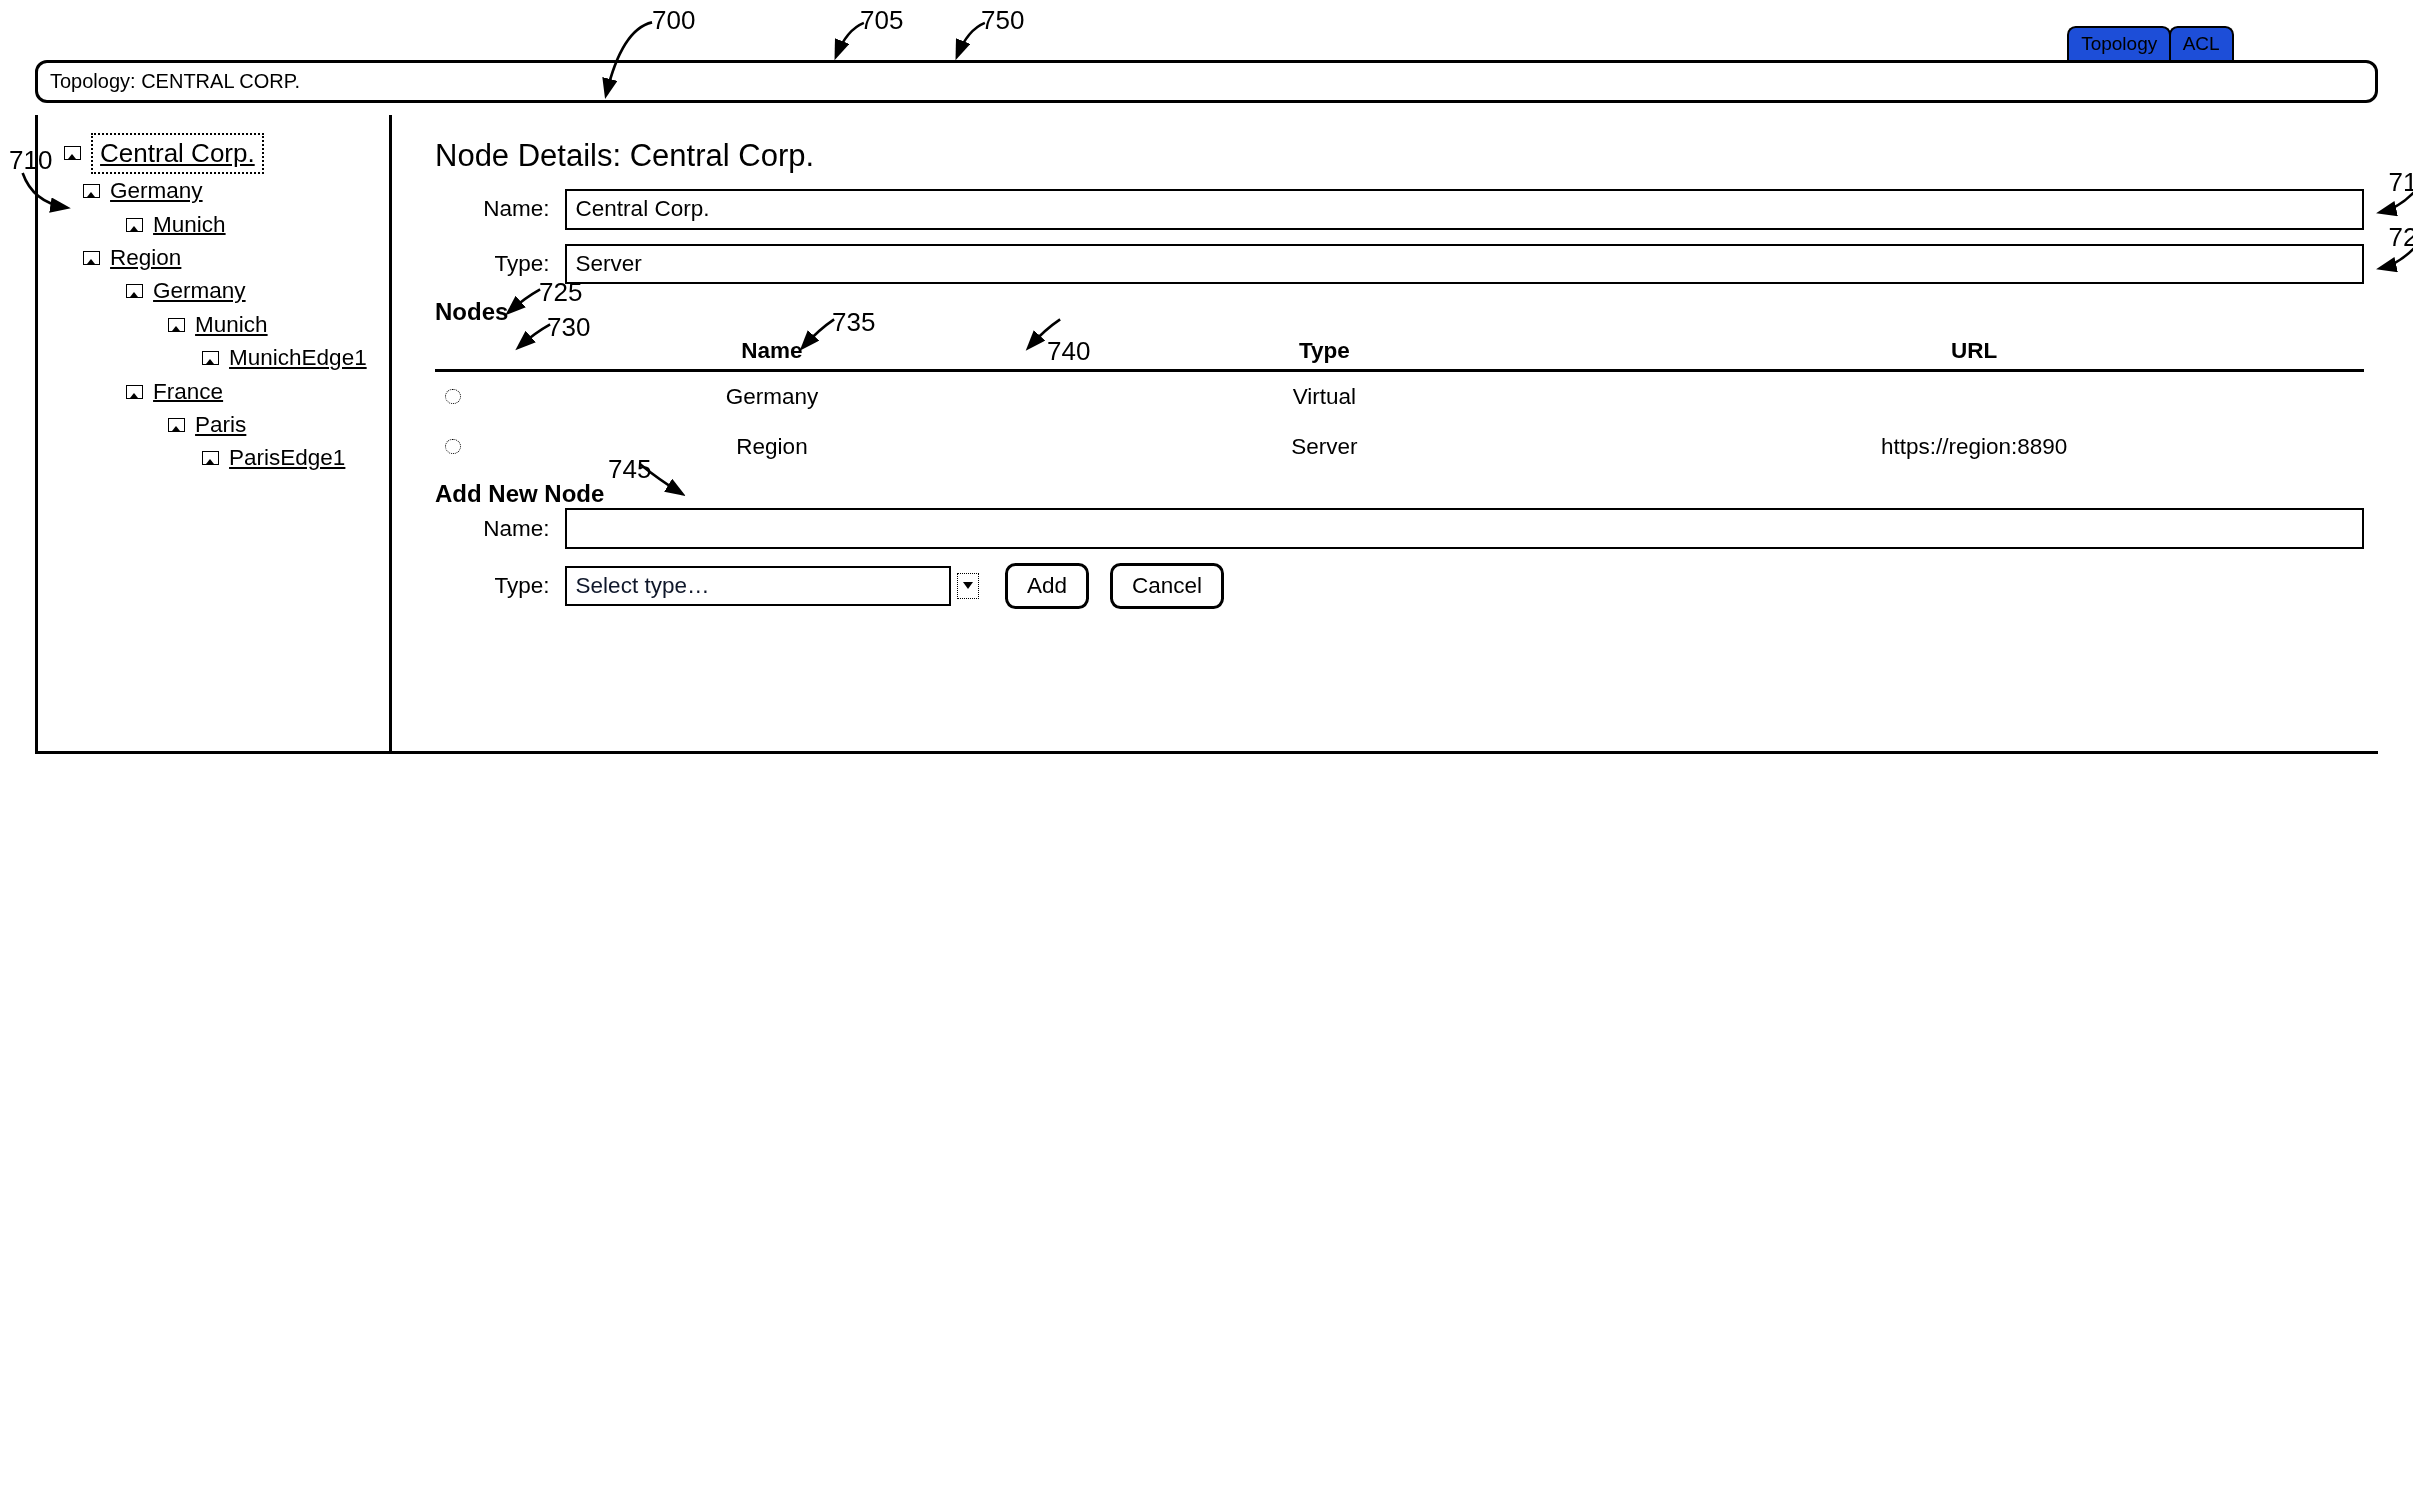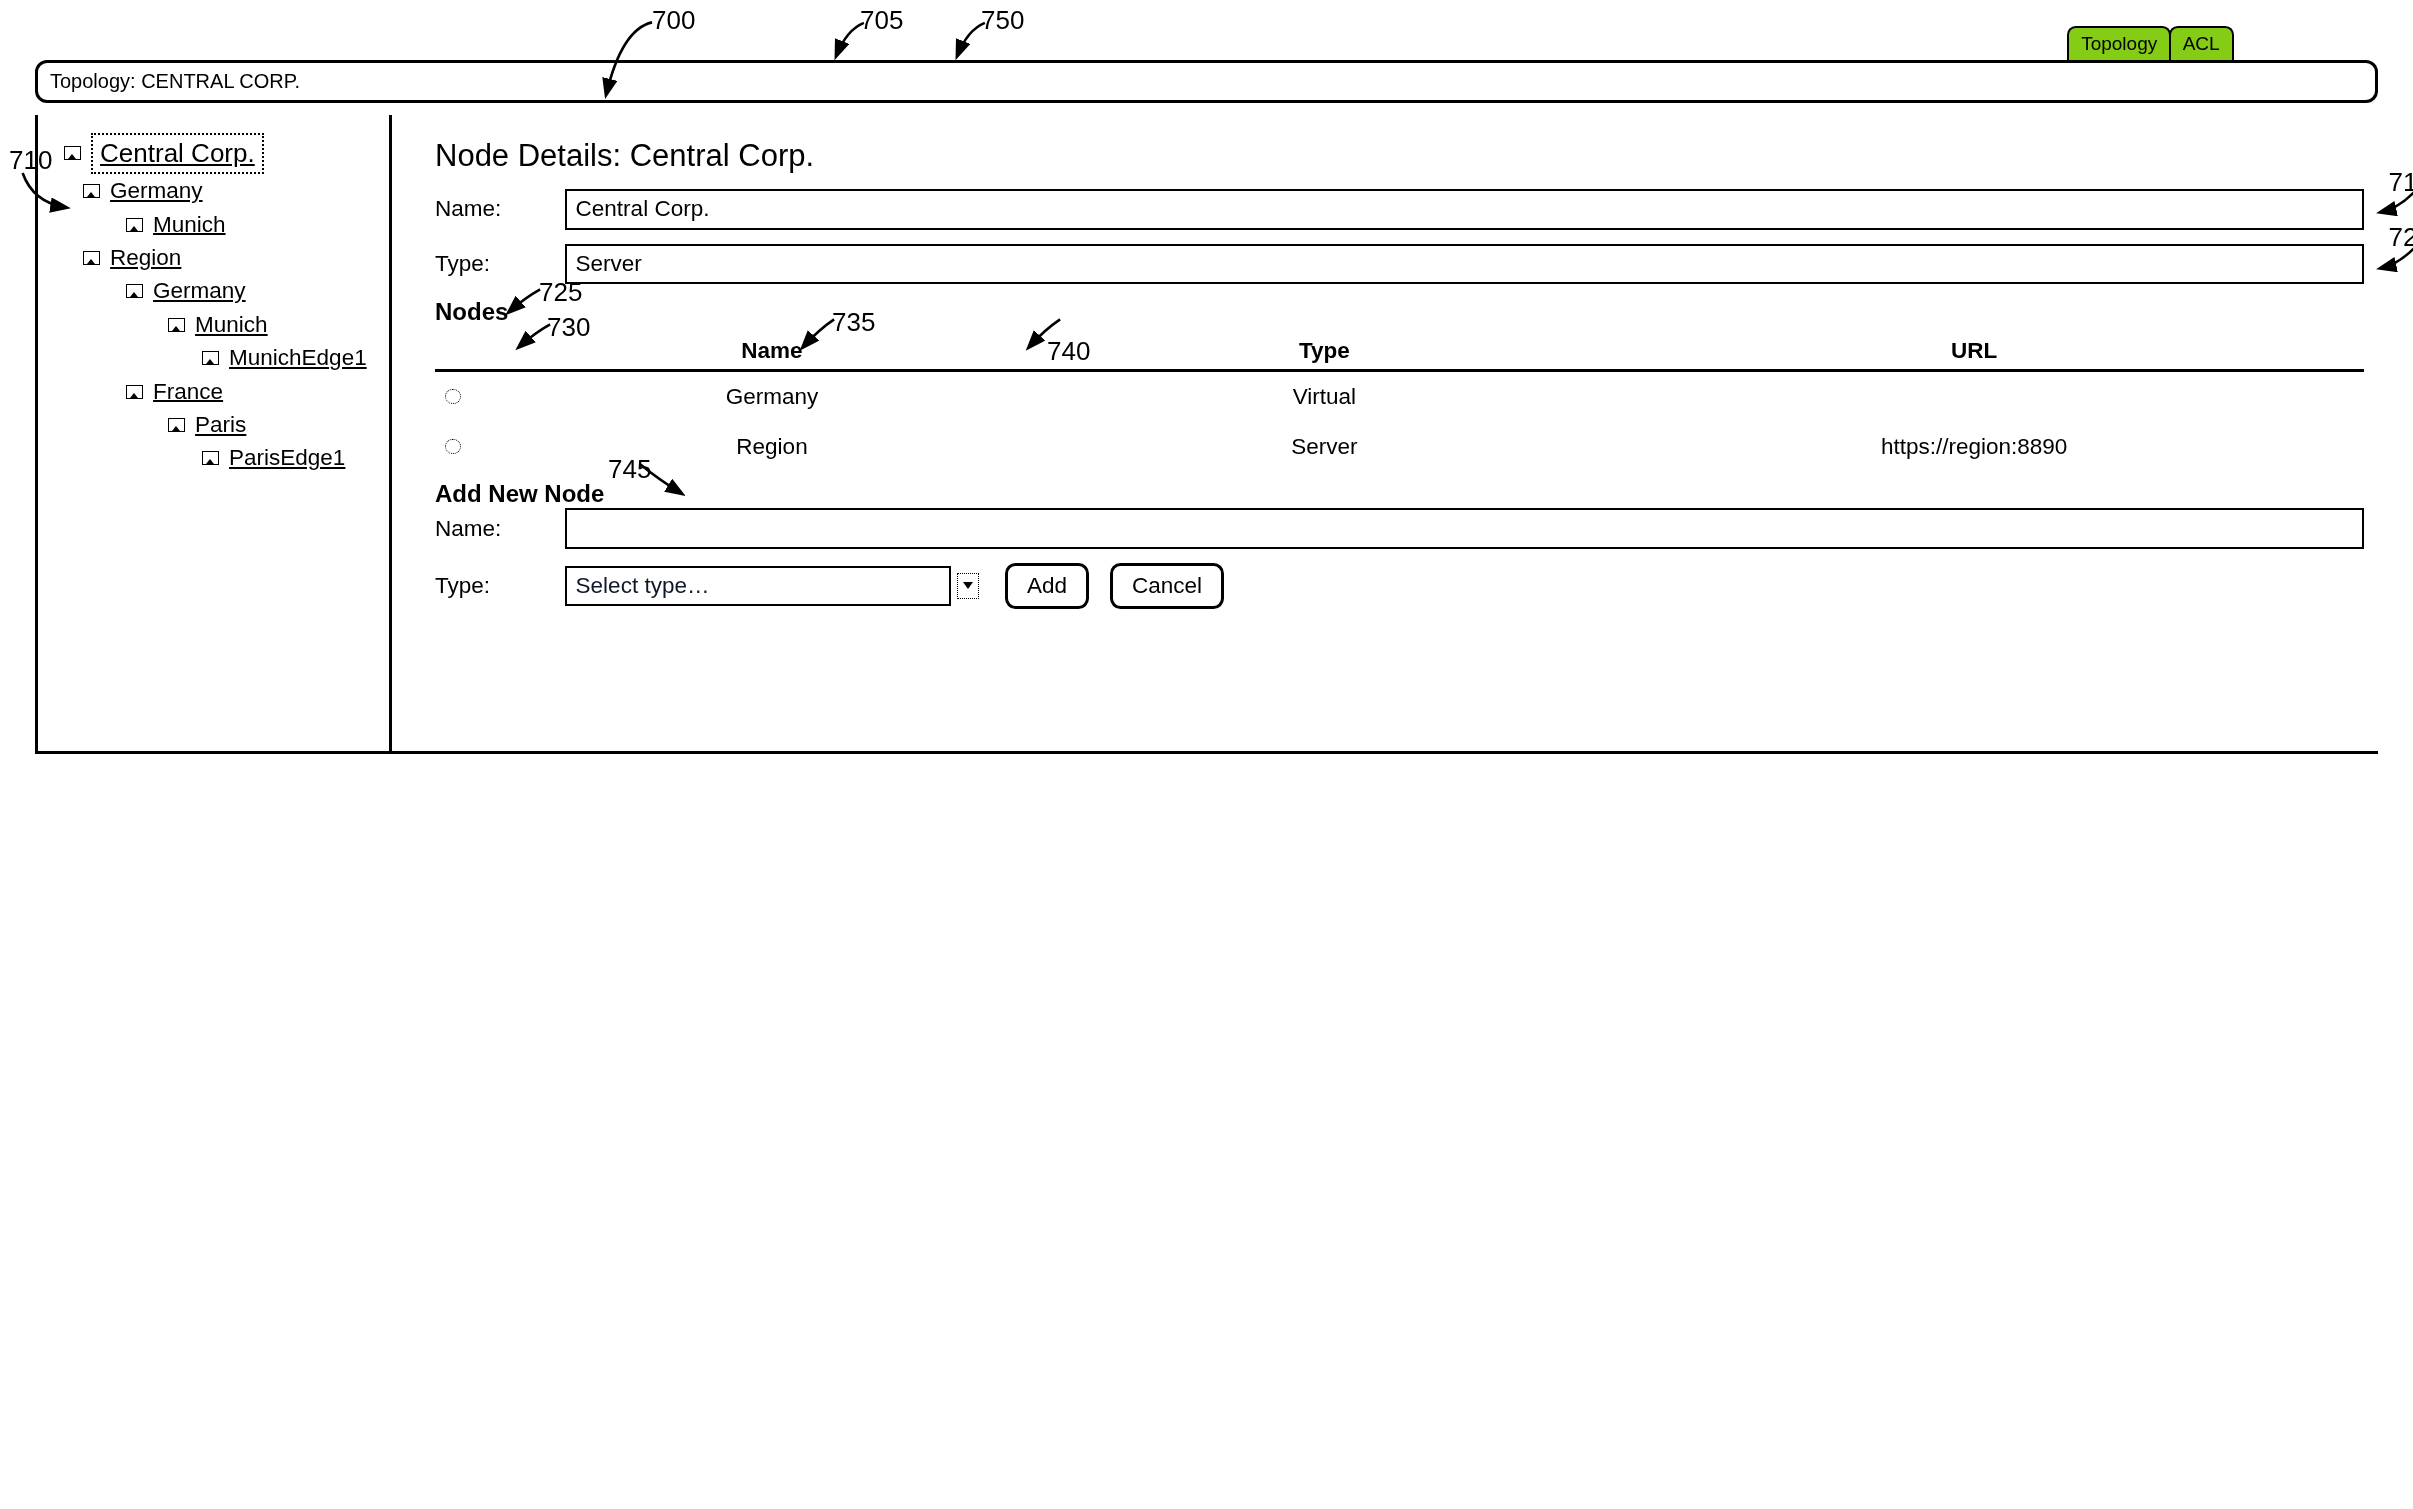--- a/index.html
+++ b/index.html
@@ -29,21 +29,21 @@
     bottom: 0;
     display: flex;
   }
   .tab {
     border: 2.6px solid #000;
     border-bottom: none;
     border-top-left-radius: 8.6px;
     border-top-right-radius: 8.6px;
     padding: 5.2px 12px;
     font-size: 19px;
-    background: #84cc16;
+    background: #1d4ed8;
     cursor: pointer;
     margin-right: -2.6px;
   }
 
   
   .title-bar {
     border: 3.5px solid #000;
     border-radius: 12px;
     padding: 7px 12px;
     font-size: 20px;
@@ -99,21 +99,21 @@
     font-size: 26px;
   }
   .lv1 { margin-left: 19px; }
   .lv2 { margin-left: 62px; }
   .lv3 { margin-left: 104px; }
   .lv4 { margin-left: 138px; }
 
   
   .details-title { font-size: 31px; margin: 5.2px 0 15.5px 0; }
   .form-row { display: flex; align-items: center; margin-bottom: 14px; }
-  .form-label { width: 130px; text-align: left; padding-right: 15.5px; font-size: 22.5px; }
+  .form-label { width: 130px; text-align: right; padding-right: 15.5px; font-size: 22.5px; }
   .text-field {
     flex: 1;
     border: 2.6px solid #000;
     padding: 5.2px 8.6px;
     font-size: 22.5px;
     font-family: inherit;
     background: #fff;
   }
   .text-field.empty { min-height: 35px; }
 

